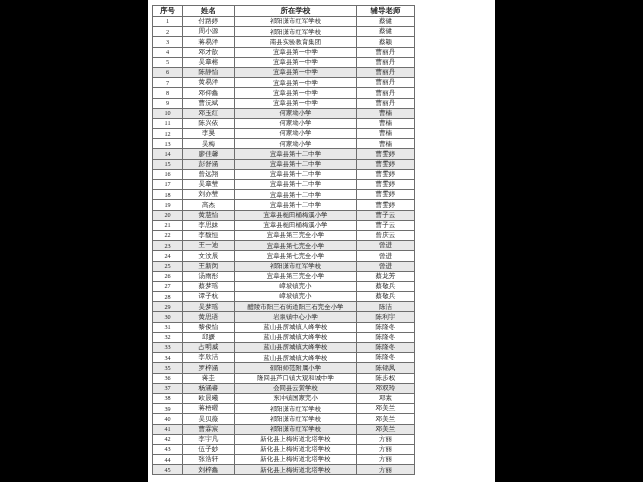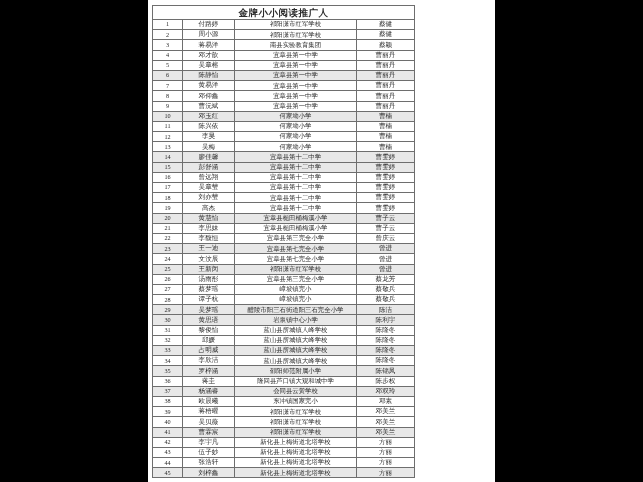--- a/index.html
+++ b/index.html
@@ -94,22 +94,25 @@
   <div id="page">
     <div id="table-wrap">
       <table class="sheet blurred">
         <colgroup>
           <col class="c-no">
           <col class="c-name">
           <col class="c-school">
           <col class="c-teach">
         </colgroup>
         <tbody id="tbody">
-          <tr class="title-row">
-            <td colspan="4">金牌小小阅读推广人</td>
+          <tr class="head-row">
+            <td>序号</td>
+            <td>姓名</td>
+            <td>所在学校</td>
+            <td>辅导老师</td>
           </tr>
         <tr class="data-row">
               <td class="no">1</td>
               <td class="name">付路婷</td>
               <td class="school">祁阳潇市红军学校</td>
               <td class="teacher">蔡健</td>
             </tr>
             <tr class="data-row">
               <td class="no">2</td>
               <td class="name">周小源</td>

